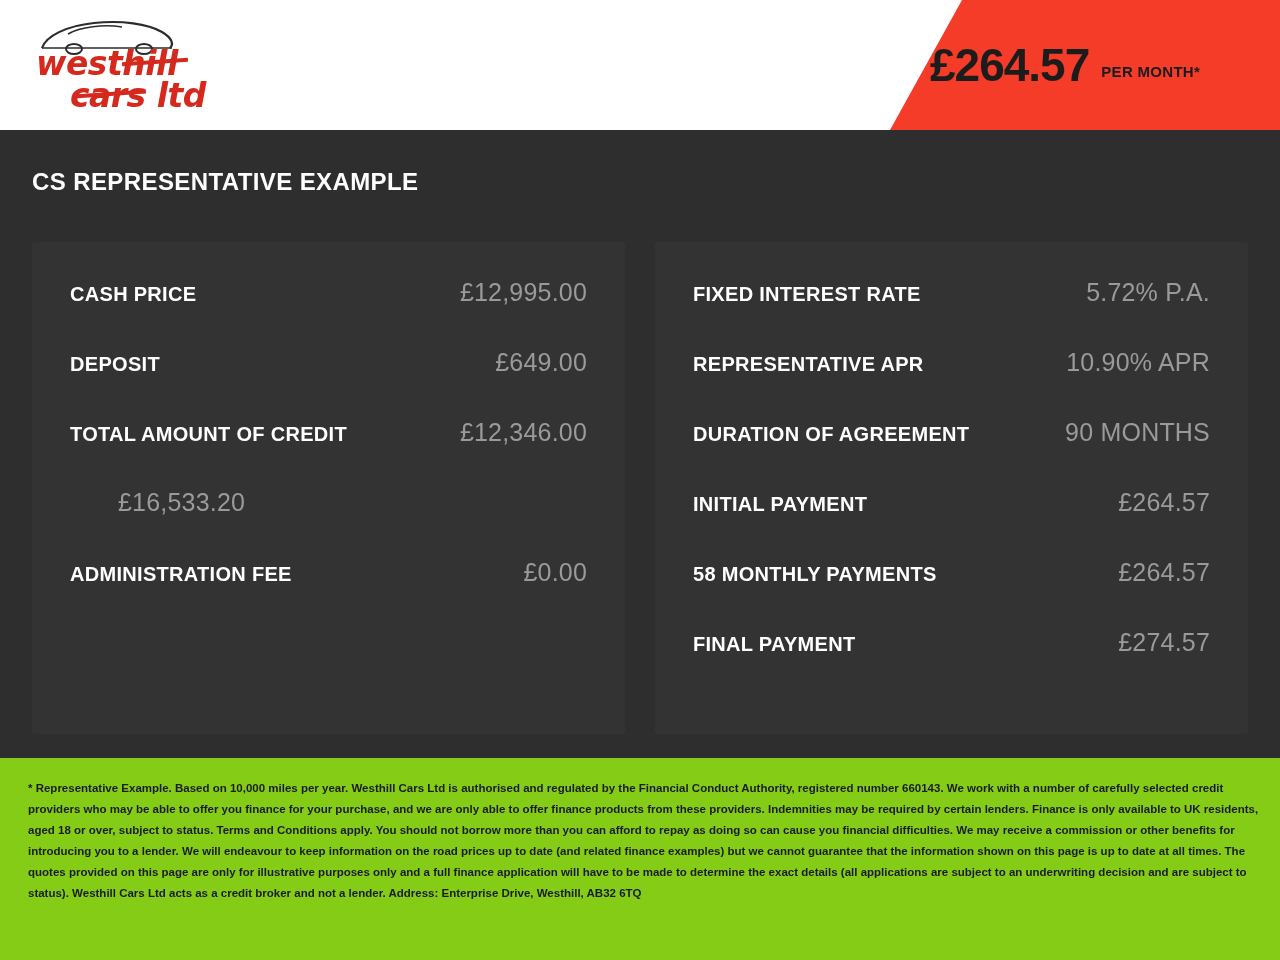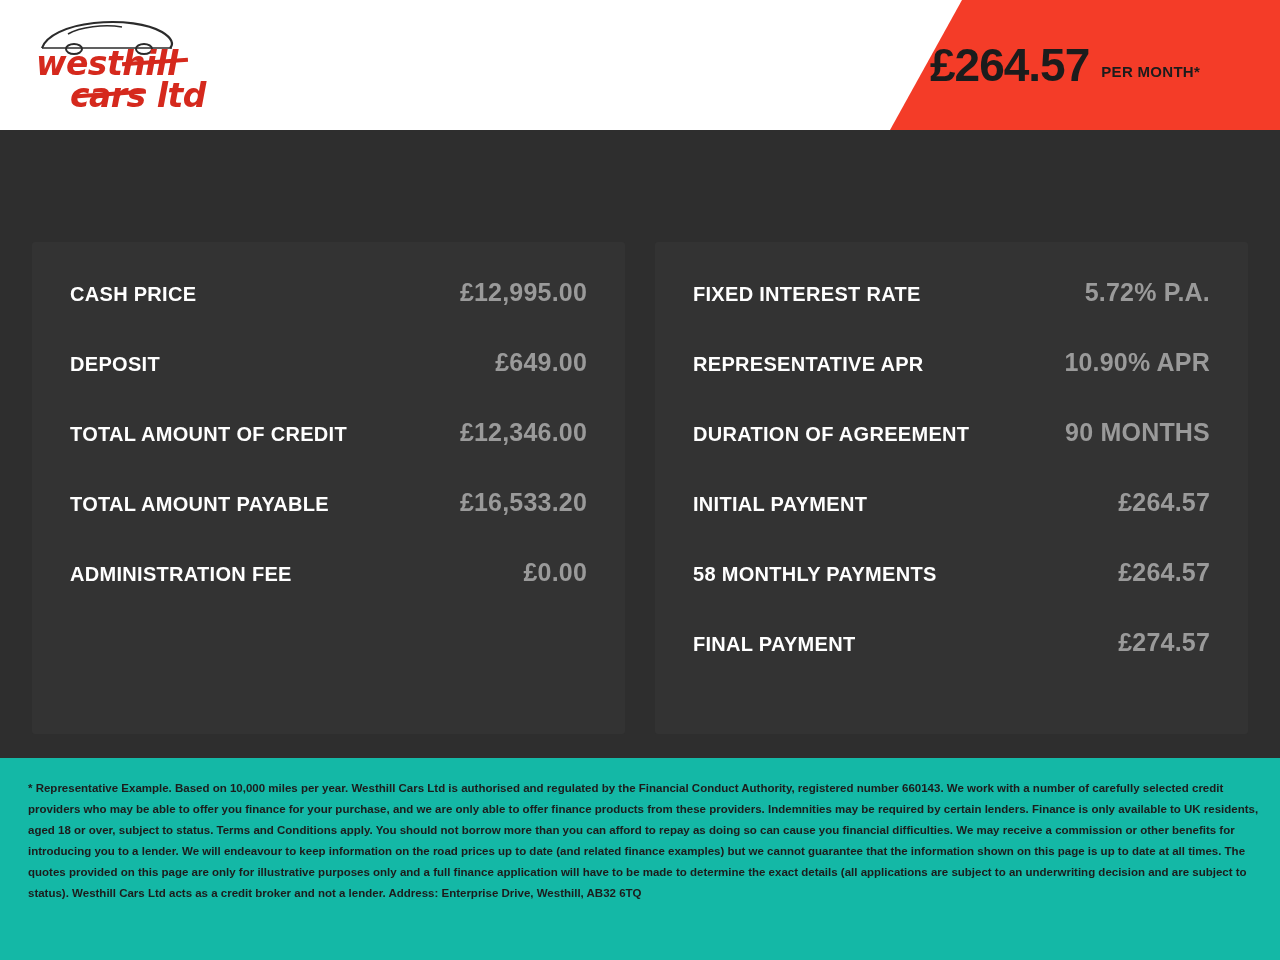--- a/index.html
+++ b/index.html
@@ -140,35 +140,35 @@
   }
   .row-label {
     font-size: 20px;
     font-weight: bold;
     color: #ffffff;
     letter-spacing: 0.3px;
     white-space: nowrap;
   }
   .row-value {
     font-size: 25px;
-    font-weight: bold;
+    font-weight: normal;
     color: #9a9a9a;
     letter-spacing: 0.2px;
     white-space: nowrap;
     margin-left: 48px;
   }
 
   
   .footer {
     position: absolute;
     top: 758px;
     left: 0;
     width: 1280px;
     height: 202px;
-    background: #14b8a6;
+    background: #84cc16;
     padding: 20px 12px 0 28px;
   }
   .footer p {
     font-size: 11.5px;
     line-height: 21px;
     color: #1c1c1c;
     font-weight: bold;
     font-family: "Liberation Sans", sans-serif;
     text-align: left;
   }
@@ -195,38 +195,38 @@
       <div class="logo-strike" style="top:78px;left:52px;width:72px;transform:rotate(-4deg);"></div>
     </div>
 
     <div class="price-wrap">
       <span class="price-amount">£264.57</span>
       <span class="price-sub">PER MONTH*</span>
     </div>
   </div>
 
   <div class="body-area">
+    <div class="section-title">CS REPRESENTATIVE EXAMPLE</div>
 
     <div class="panels">
 
       <div class="panel">
         <div class="row">
           <span class="row-label">CASH PRICE</span>
           <span class="row-value">£12,995.00</span>
         </div>
         <div class="row">
           <span class="row-label">DEPOSIT</span>
           <span class="row-value">£649.00</span>
         </div>
         <div class="row">
           <span class="row-label">TOTAL AMOUNT OF CREDIT</span>
           <span class="row-value">£12,346.00</span>
         </div>
         <div class="row">
-          <span class="row-label">TOTAL AMOUNT PAYABLE</span>
           <span class="row-value">£16,533.20</span>
         </div>
         <div class="row">
           <span class="row-label">ADMINISTRATION FEE</span>
           <span class="row-value">£0.00</span>
         </div>
       </div>
 
       <div class="panel">
         <div class="row">

